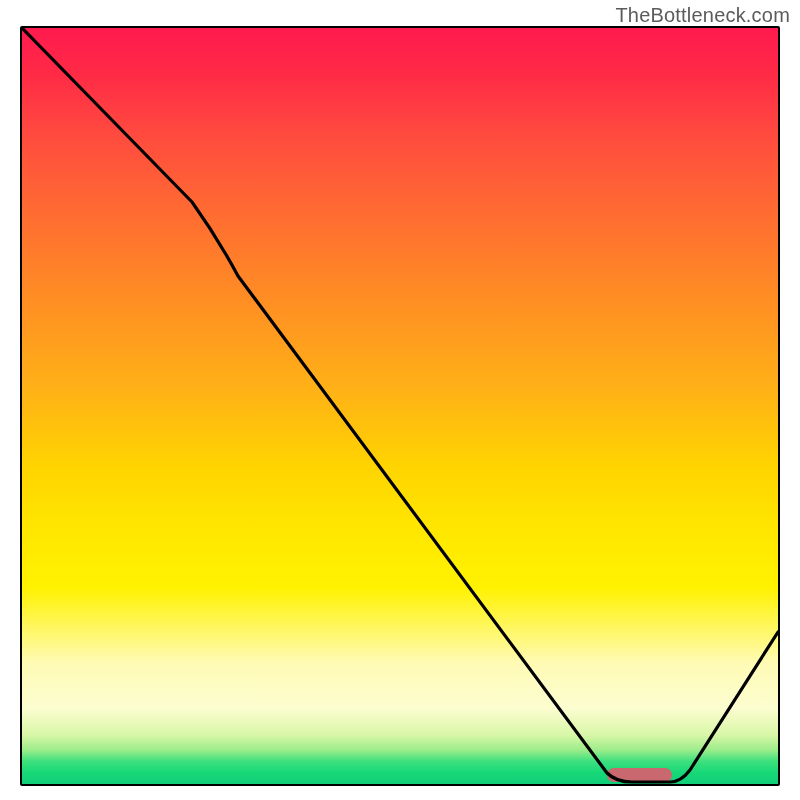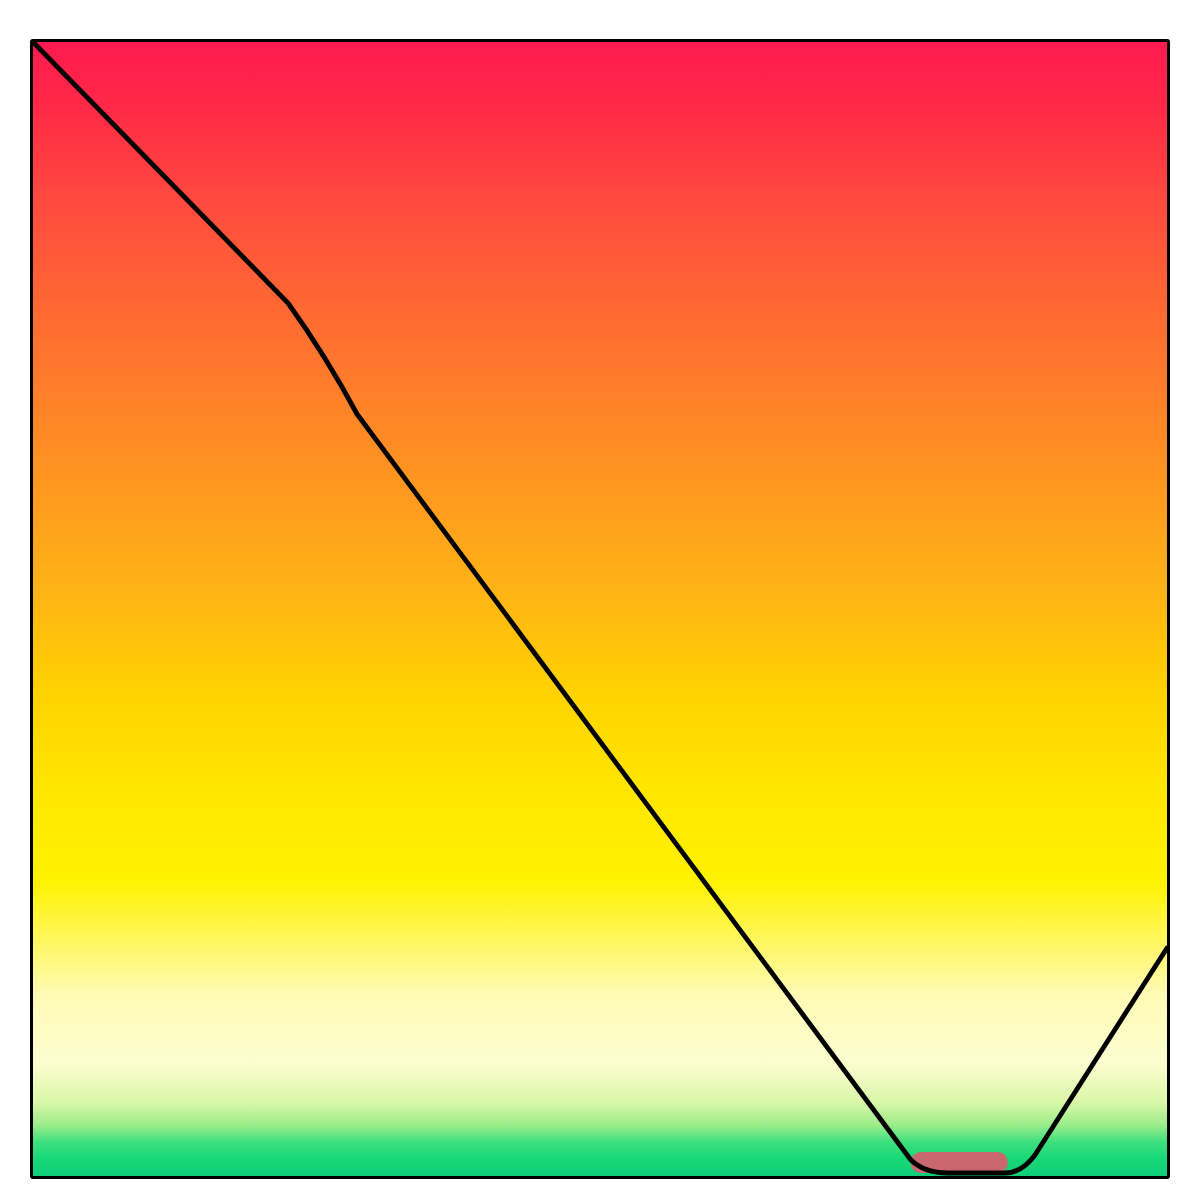--- a/index.html
+++ b/index.html
@@ -79,20 +79,21 @@
   .valley-marker {
     fill: #c9686e;
     stroke: none;
   }
 </style>
 </head>
 <body>
 
 <div class="stage">
 
+  <div class="watermark">TheBottleneck.com</div>
 
   <div class="plot">
     <div class="gradient"></div>
 
     <svg class="curve" viewBox="0 0 756 756" preserveAspectRatio="none">
 
       <rect class="valley-marker" x="585" y="740" width="65" height="14" rx="7" ry="7"></rect>
 
       <path class="curve-path" d="M 0 0
                L 170 174

